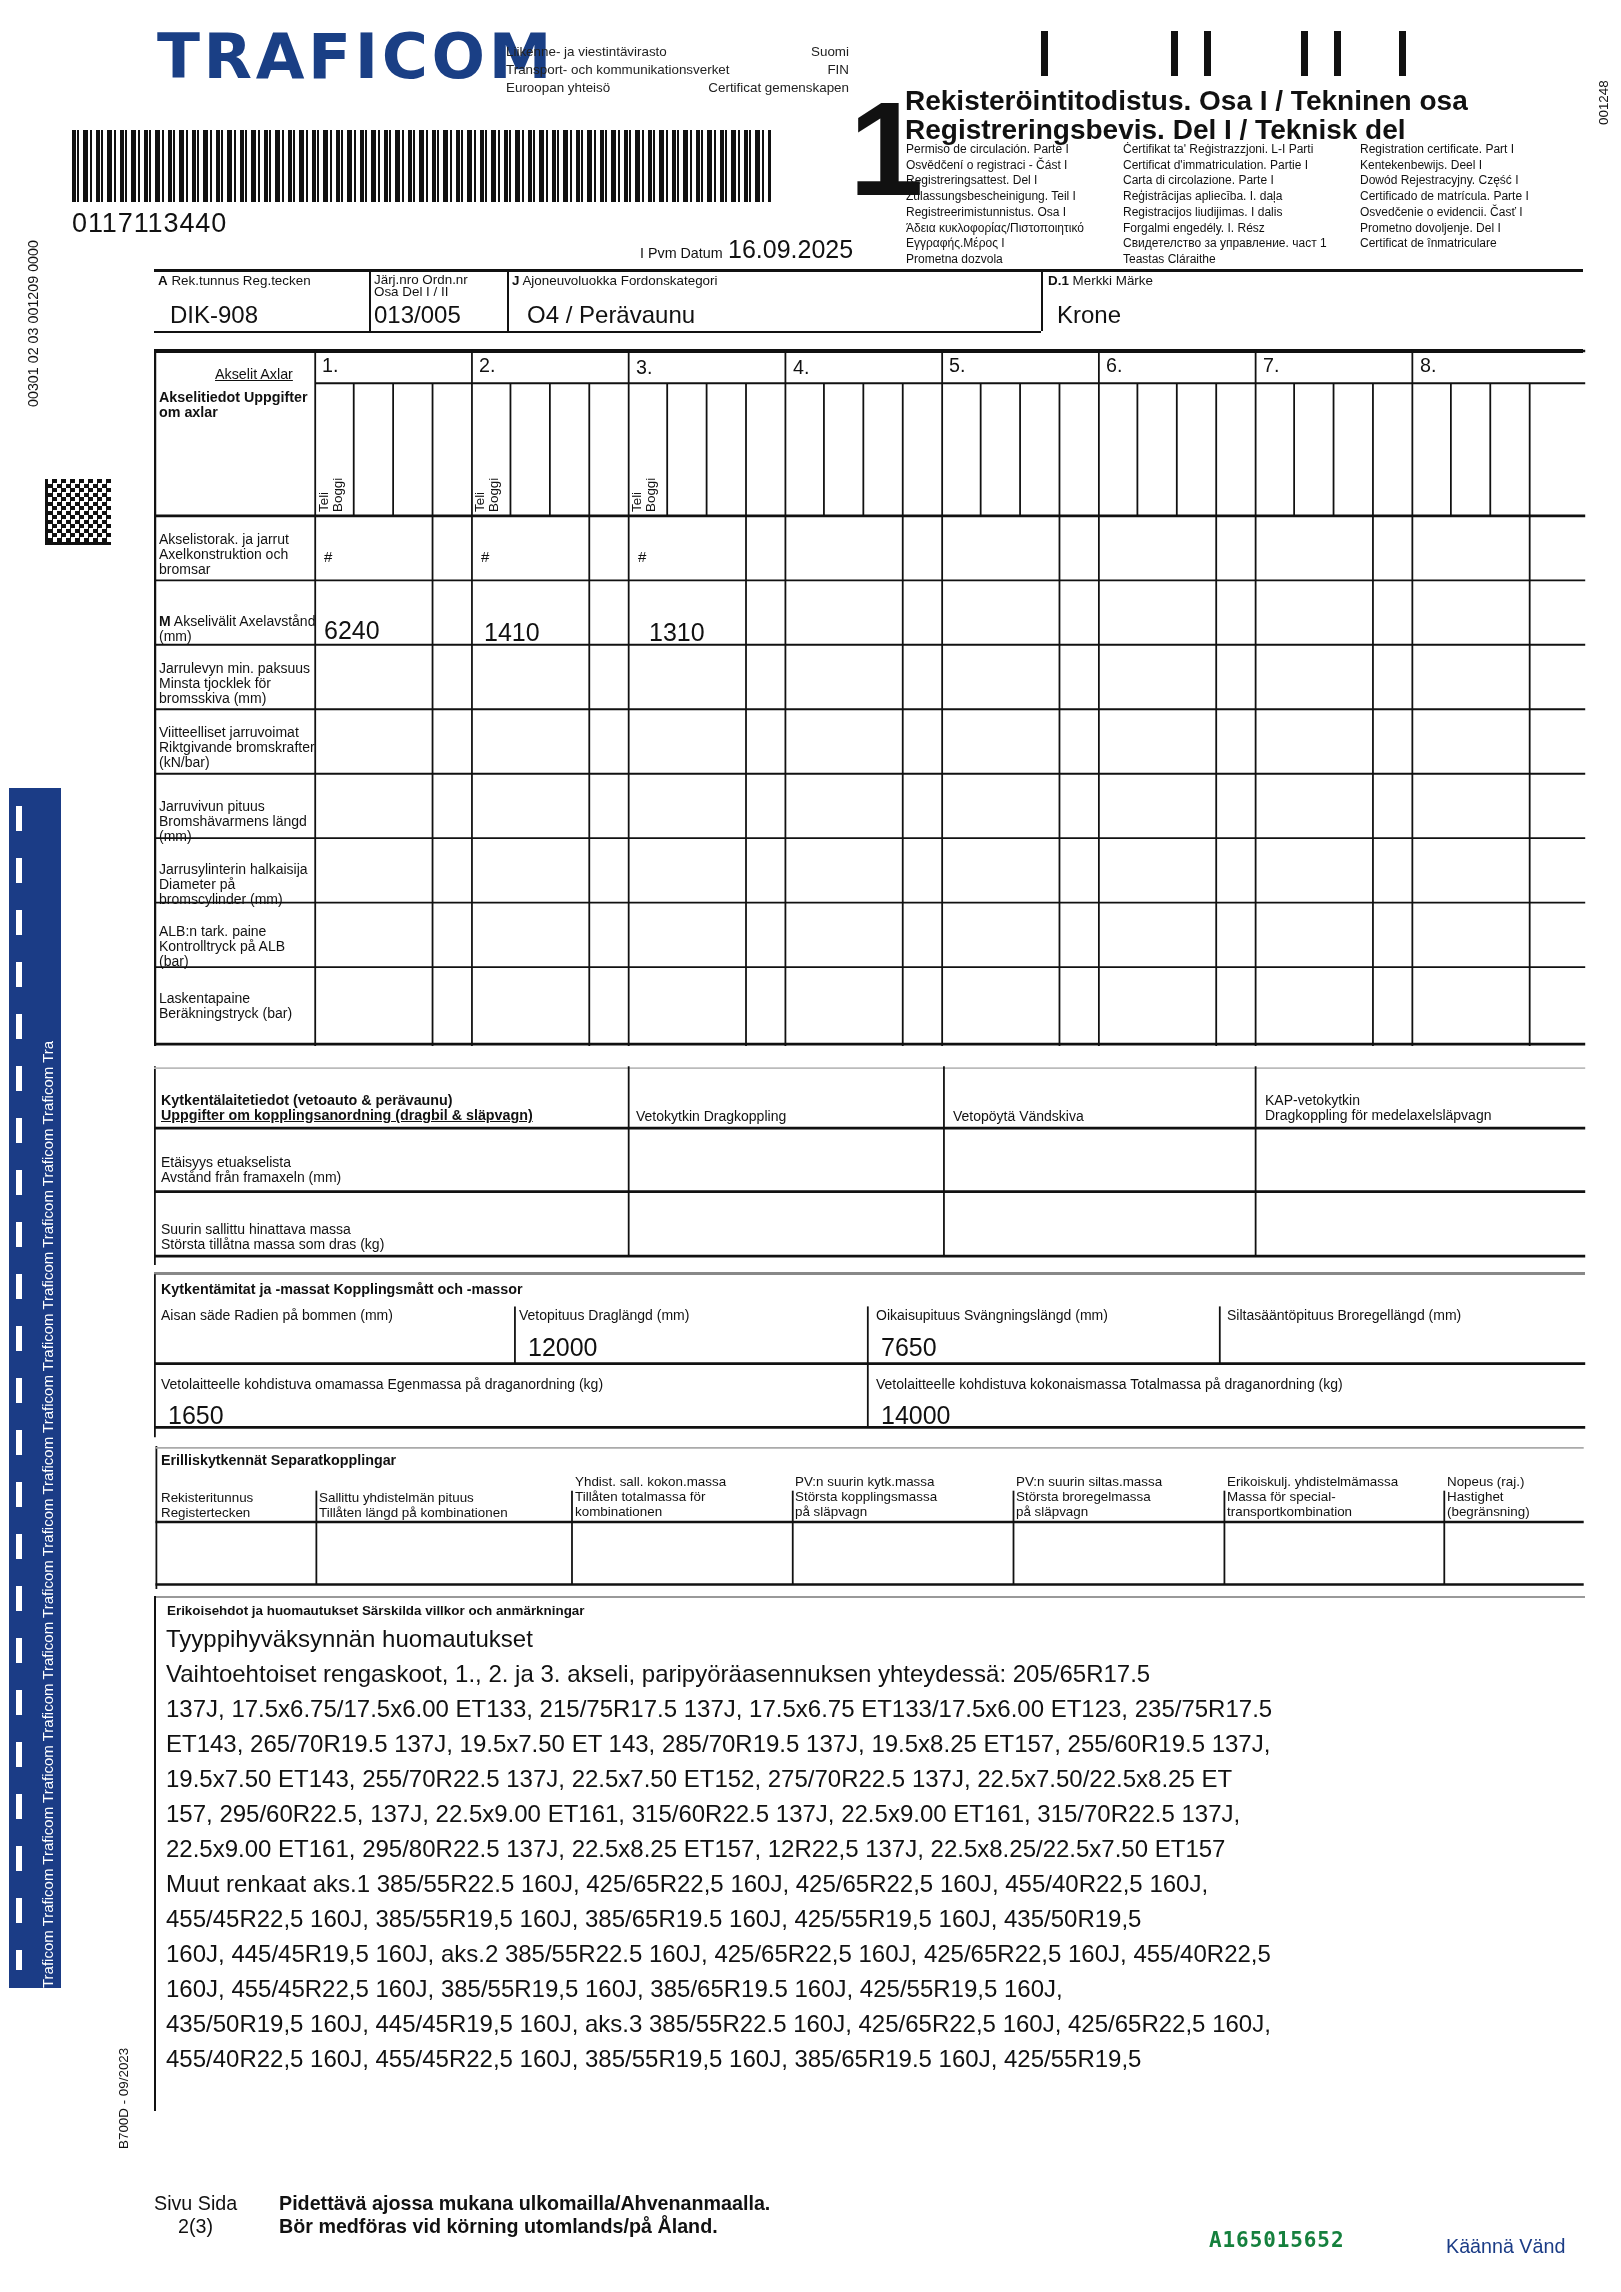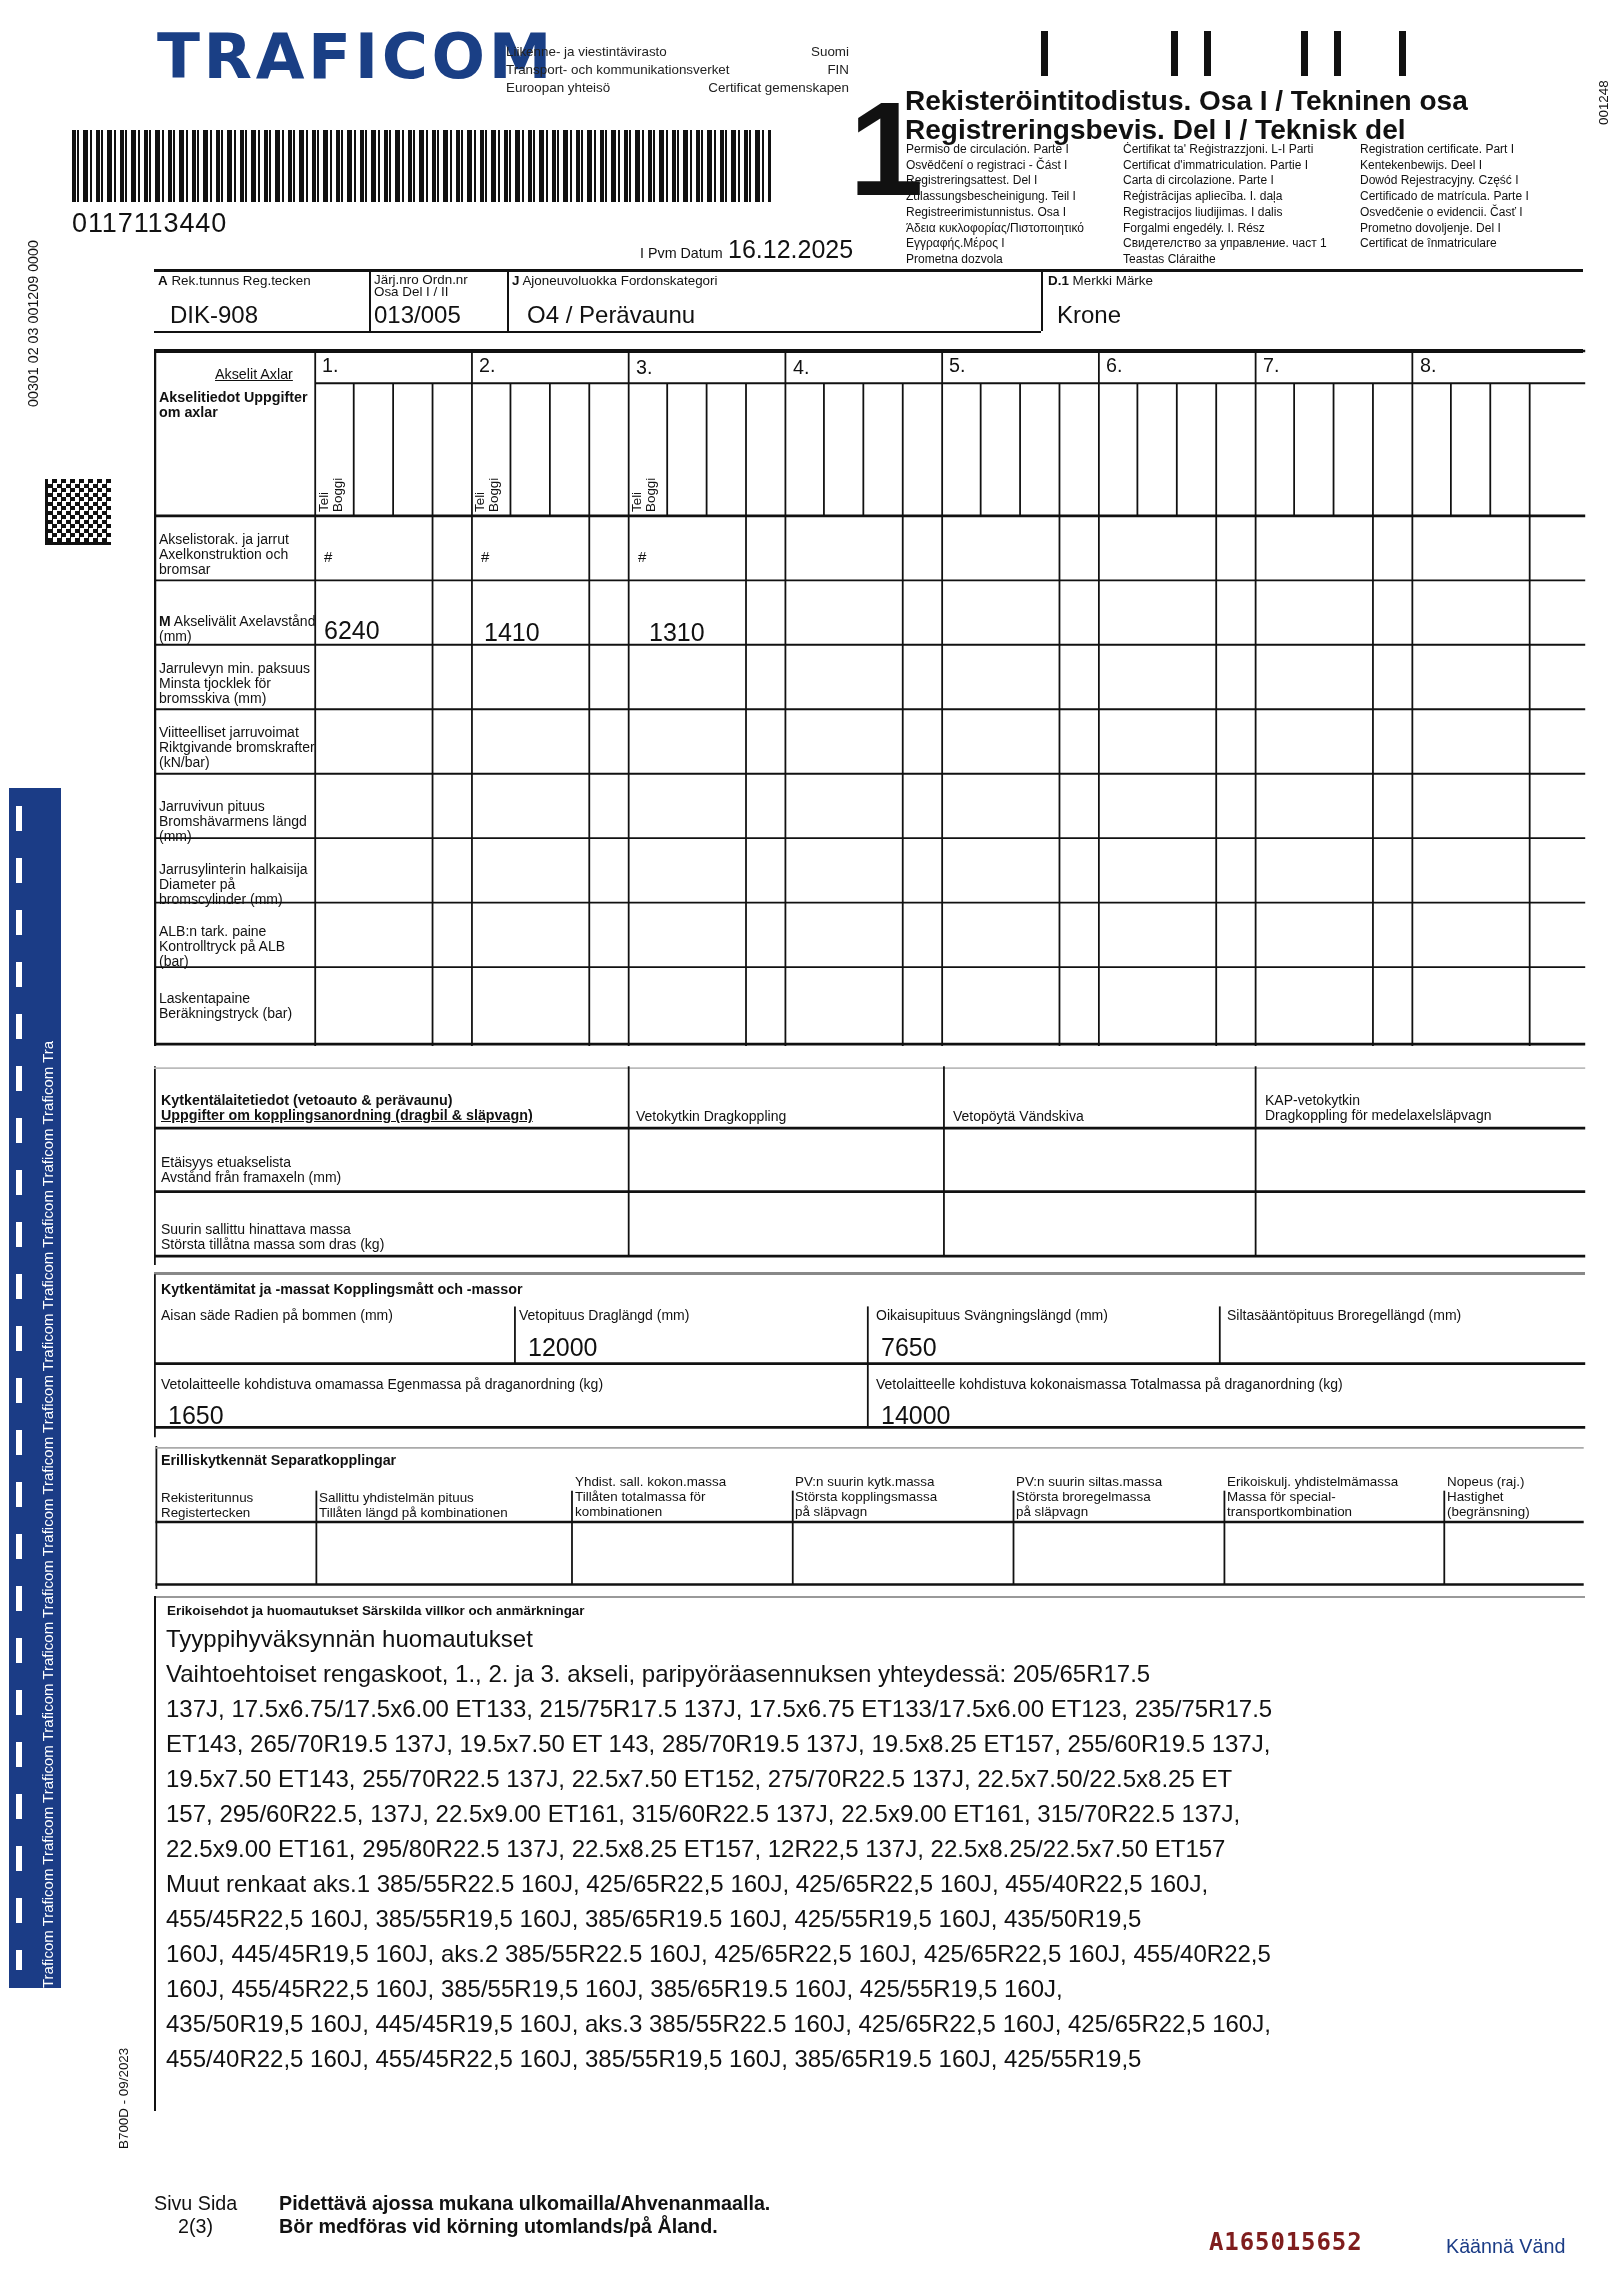--- a/index.html
+++ b/index.html
@@ -28,21 +28,21 @@
   .formno { left:116px; top:2149px; font-size:13.4px; transform:rotate(-90deg); transform-origin:left top; }
   .line { background:#111; position:absolute; }
   .lbl { position:absolute; font-size:13.4px; line-height:14.3px; }
   .val { position:absolute; font-size:25px; }
   .cell-lbl { position:absolute; font-size:14px; line-height:15px; }
   .bold { font-weight:bold; }
   .rot { position:absolute; transform:rotate(-90deg); transform-origin:left top; font-size:13.4px; line-height:14.3px; }
   .remarks { left:166px; top:1621px; width:1415px; font-size:24px; line-height:35px; }
   .footer-l { left:154px; top:2192px; font-size:19.7px; line-height:23px; text-align:center; }
   .footer-c { left:279px; top:2192px; font-size:19.7px; line-height:23px; font-weight:bold; }
-  .serial { left:1209px; top:2228px; font-family:"DejaVu Sans Mono", monospace; font-size:24px; font-weight:bold; color:#7f1d1d; letter-spacing:0.9px; }
+  .serial { left:1209px; top:2228px; font-family:"DejaVu Sans Mono", monospace; font-size:21px; font-weight:bold; color:#15803d; letter-spacing:0.9px; }
   .turn { left:1446px; top:2235px; color:#1b3c86; font-size:19.7px; }
 </style>
 </head>
 <body>
 
 <div class="abs logo">TRAFICOM</div>
 <div class="abs agency">
   <div class="row">
       <span>Liikenne- ja viestintävirasto</span>
       <span>Suomi</span>
@@ -92,21 +92,21 @@
   <span>Osvedčenie o evidencii. Časť I</span>
   <span>Άδεια κυκλοφορίας/Πιστοποιητικό</span>
   <span>Forgalmi engedély. I. Rész</span>
   <span>Prometno dovoljenje. Del I</span>
   <span>Εγγραφής.Μέρος I</span>
   <span>Свидетелство за управление. част 1</span>
   <span>Certificat de înmatriculare</span>
   <span>Prometna dozvola</span>
   <span>Teastas Cláraithe</span>
 </div>
-<div class="abs pvm"><span>I Pvm Datum</span><b>16.12.2025</b></div>
+<div class="abs pvm"><span>I Pvm Datum</span><b>16.09.2025</b></div>
 
 <div class="line" style="left:154px;top:269px;width:1429px;height:2.7px"></div>
 <div class="line" style="left:154px;top:331px;width:887px;height:1.8px"></div>
 <div class="line" style="left:154px;top:349px;width:1429px;height:3.6px"></div>
 <div class="line" style="left:369px;top:271px;width:1.8px;height:60px"></div>
 <div class="line" style="left:507px;top:271px;width:1.8px;height:60px"></div>
 <div class="line" style="left:1041px;top:271px;width:1.8px;height:60px"></div>
 
 <div class="lbl" style="left:158px;top:274px"><b>A</b> <span>Rek.tunnus  Reg.tecken</span></div>
 <div class="val" style="left:170px;top:301px;font-size:24px">DIK-908</div>

